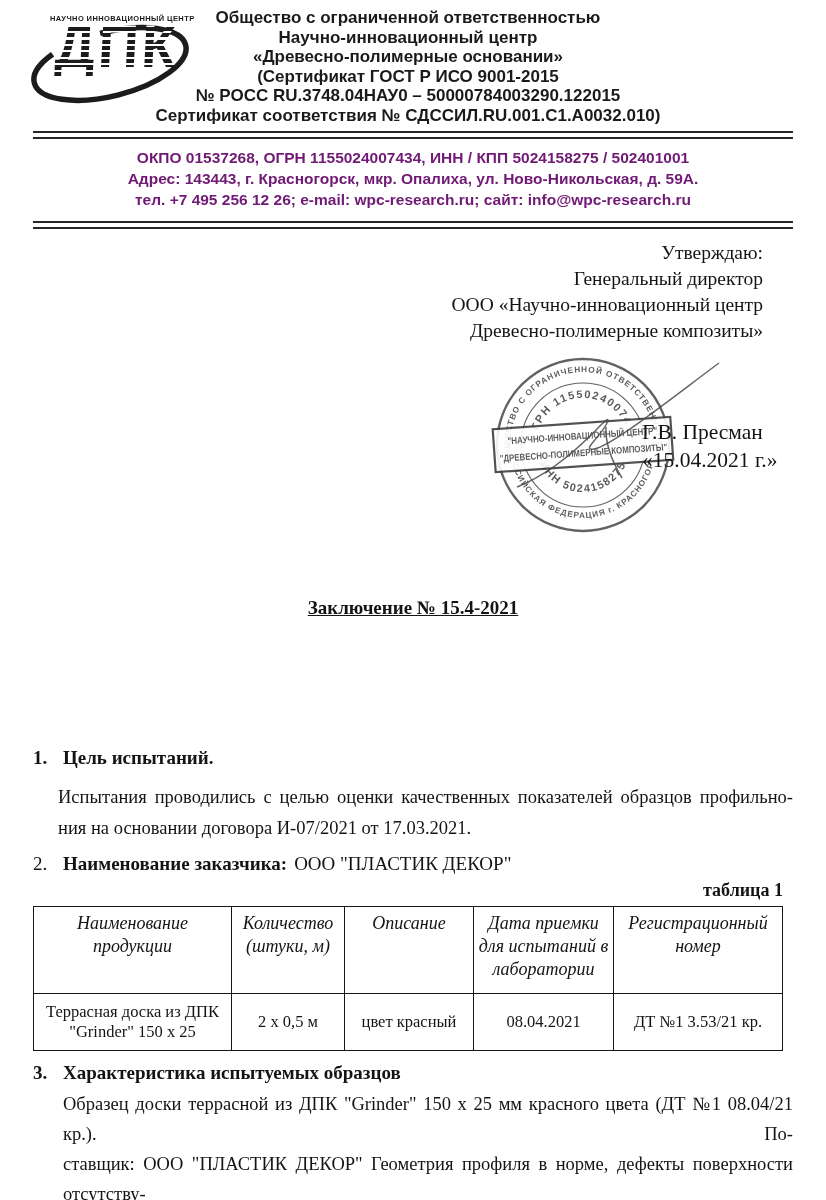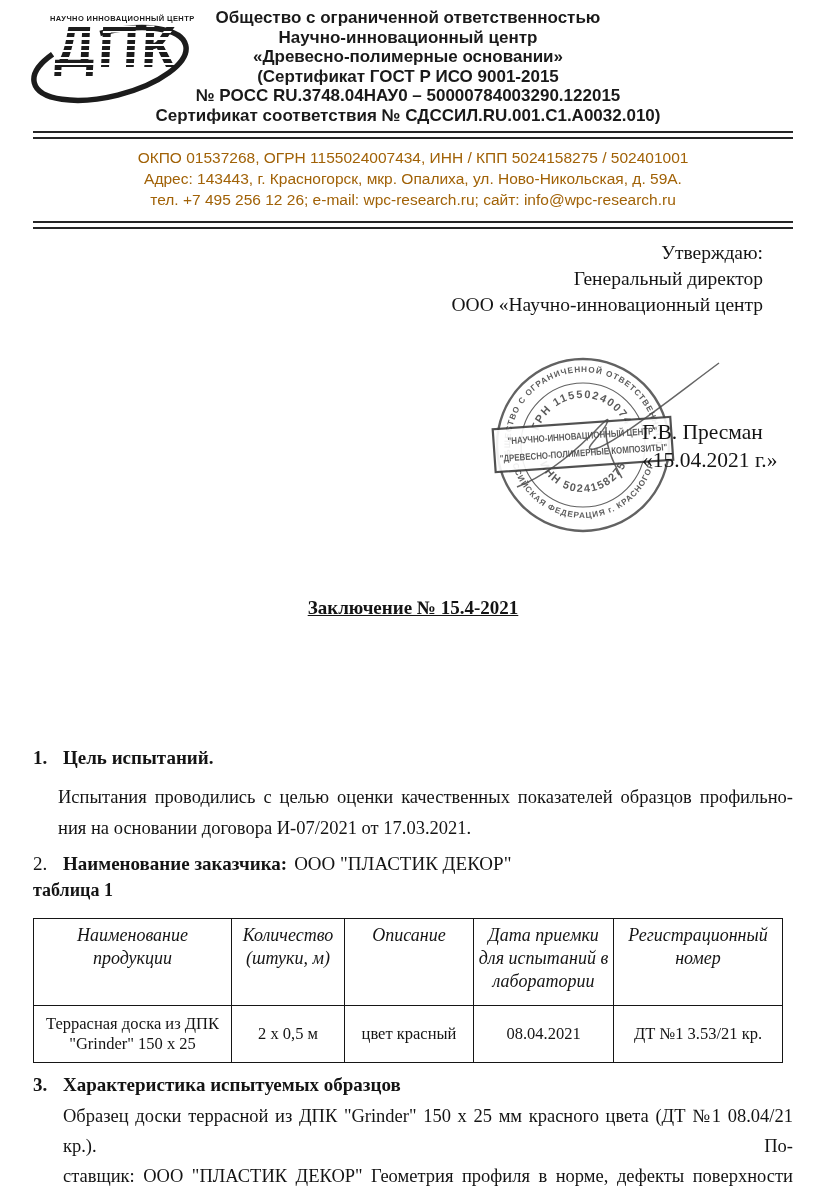--- a/index.html
+++ b/index.html
@@ -35,22 +35,22 @@
     font-size:17px; line-height:19.5px; color:#1a1a1a;
   }
   .rule {
     position:absolute; left:33px; right:33px; height:8px;
     border-top:2.5px solid #262626; border-bottom:2.5px solid #262626;
   }
   .rule-1 { top:131px; }
   .rule-2 { top:221px; }
   .contacts {
     position:absolute; left:33px; right:33px; top:147px; text-align:center;
-    font-family:"Liberation Sans", sans-serif; font-weight:normal;
-    font-size:15.5px; line-height:21px; color:#a16207;
+    font-family:"Liberation Sans", sans-serif; font-weight:bold;
+    font-size:15.5px; line-height:21px; color:#701a75;
   }
 
   
   .approval {
     position:absolute; right:63px; top:240px; text-align:right;
     font-size:19.5px; line-height:26px;
   }
   .stamp-wrap { position:absolute; left:455px; top:335px; width:310px; height:218px; }
   .stamp-ink  { stroke:#3f3f3f; fill:none; opacity:.82; }
   .stamp-text { fill:#3f3f3f; stroke:none; opacity:.85;
@@ -73,22 +73,22 @@
   
   .content { position:absolute; left:33px; right:33px; top:746px; font-size:19px; }
   .sec-heading { display:flex; font-weight:bold; font-size:19px; line-height:24px; }
   .sec-num { width:30px; flex:none; }
   .para { margin:12px 0 0 25px; font-size:18.5px; line-height:31px; }
   .jline { text-align:justify; text-align-last:justify; }
   .jline.last { text-align-last:left; }
   .sec2-line { display:flex; margin-top:8px; font-size:19px; line-height:24px; }
   .sec2-label { font-weight:bold; }
   .sec2-value { margin-left:7px; }
-  .table-caption { margin-top:2px; text-align:left; font-weight:bold; font-size:18px; padding-right:10px; line-height:24px; }
-  table.t1 { margin-top:16px; width:749px; border-collapse:collapse; table-layout:fixed; }
+  .table-caption { margin-top:2px; text-align:right; font-weight:bold; font-size:18px; padding-right:10px; line-height:24px; }
+  table.t1 { margin-top:4px; width:749px; border-collapse:collapse; table-layout:fixed; }
   .t1 th, .t1 td { border:1.7px solid #161616; }
   .t1 th {
     font-style:italic; font-weight:normal; font-size:18px; line-height:23px;
     vertical-align:top; text-align:center; padding:5px 4px 12px;
   }
   .t1 td {
     font-size:16.5px; line-height:20px; text-align:center;
     vertical-align:middle; padding:8px 4px;
   }
   .sec3 { margin-top:10px; }
@@ -123,20 +123,21 @@
     <div>Адрес: 143443, г. Красногорск, мкр. Опалиха, ул. Ново-Никольская, д. 59А.</div>
     <div>тел. +7 495 256 12 26;  e-mail: wpc-research.ru; сайт: info@wpc-research.ru</div>
   </div>
 
   <div class="rule rule-2"></div>
 
   <div class="approval">
     <div>Утверждаю:</div>
     <div>Генеральный директор</div>
     <div>ООО «Научно-инновационный центр</div>
+    <div>Древесно-полимерные композиты»</div>
   </div>
 
   <div class="stamp-wrap">
     <svg width="310" height="218" viewBox="0 0 310 218">
       <defs>
         <path id="arcTopOuter" d="M 56.1 122.7 A 73 73 0 1 1 199.9 122.7"></path>
         <path id="arcBotOuter" d="M 57.5 128.9 A 73 73 0 0 0 198.5 128.9"></path>
         <path id="arcOgrn" d="M 83.8 93.9 A 47 47 0 0 1 172.2 93.9"></path>
         <path id="arcInn" d="M 83.8 126.1 A 47 47 0 0 0 172.2 126.1"></path>
       </defs>

